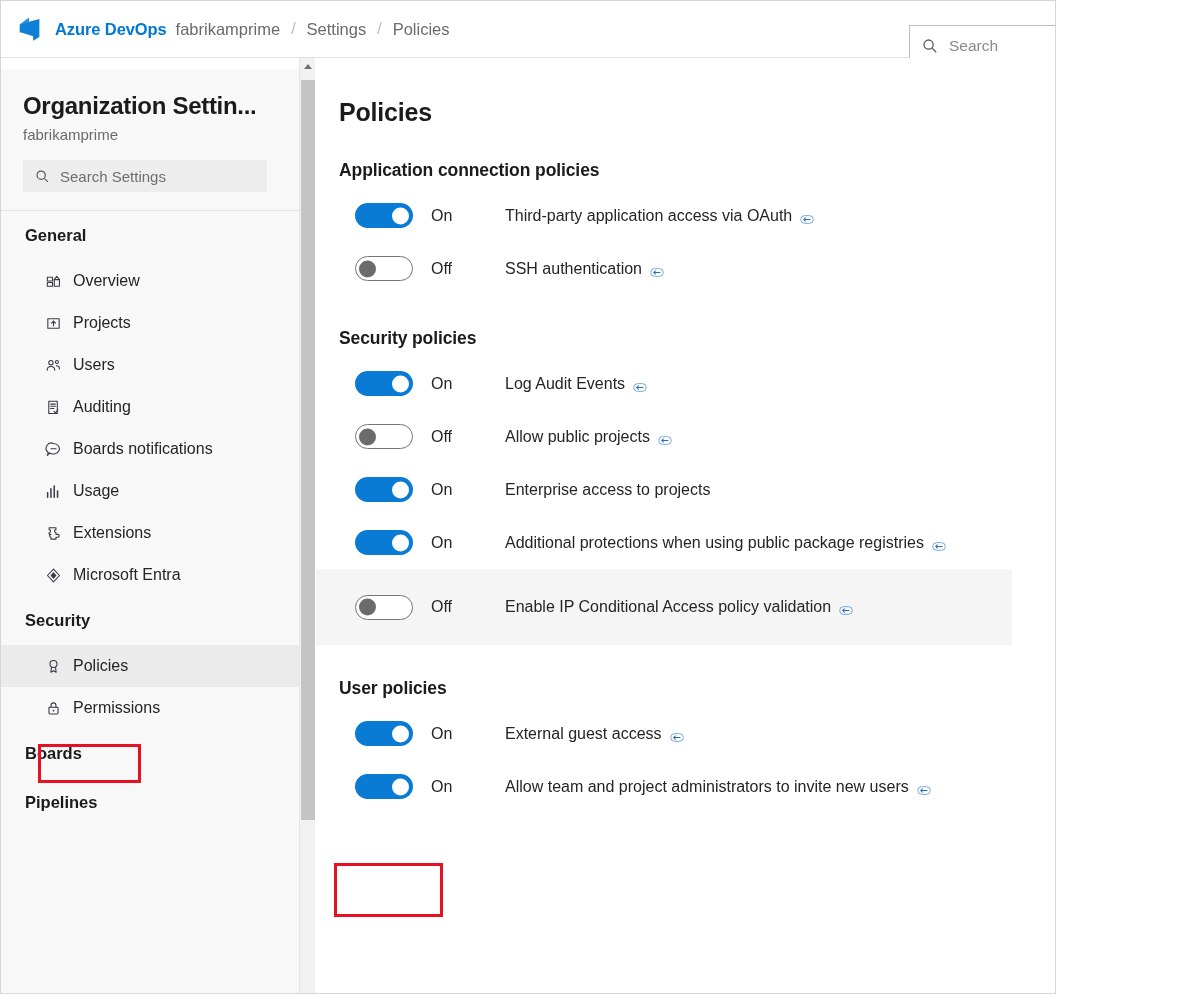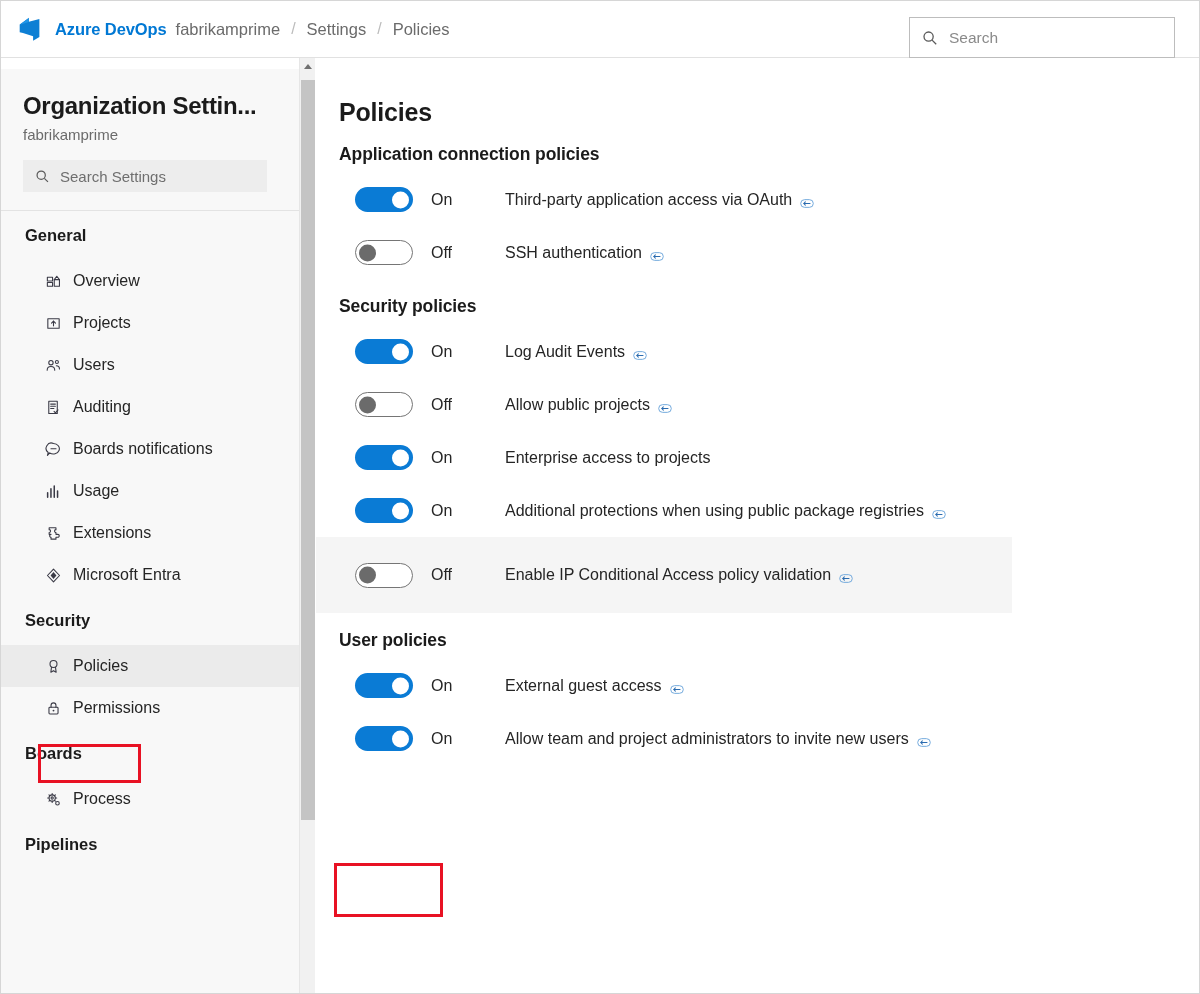--- a/index.html
+++ b/index.html
@@ -8,21 +8,21 @@
     width: 1200px; height: 994px;
     overflow: hidden;
     background: #ffffff;
     font-family: "Liberation Sans", sans-serif;
     -webkit-font-smoothing: antialiased;
   }
 
   
   #page {
     position: relative;
-    width: 1200px; height: 994px;
+    width: 1056px; height: 994px;
     background: #ffffff;
     border: 1px solid #d6d6d6;
     overflow: hidden;
   }
 
   
   #header {
     position: absolute; left: 0; top: 0;
     width: 1198px; height: 57px;
     background: #ffffff;
@@ -44,21 +44,21 @@
     white-space: nowrap;
   }
   .crumb-sep {
     font-size: 16px; color: #bdbdbd;
     margin: 0 11px;
   }
   .crumb-gap { margin-left: 9px; }
 
   
   #top-search {
-    position: absolute; right: 24px; top: 16px;
+    position: absolute; right: 24px; top: 24px;
     width: 266px; height: 41px;
     border: 1px solid #bdbdbd;
     background: #ffffff;
     display: flex; align-items: center;
     padding-left: 12px;
   }
   #top-search .mag { margin-right: 11px; display:flex; }
   #top-search .ph {
     font-size: 15.5px; color: #8a8a8a;
   }
@@ -157,21 +157,21 @@
     position: absolute; left: 315px; top: 57px;
     width: 883px; height: 936px;
     background: #ffffff;
     overflow: hidden;
   }
   #page-title {
     font-size: 25px; font-weight: 600; color: #1b1b1b;
     letter-spacing: -0.2px;
     margin: 40px 0 0 23px;
   }
-  .section { margin-top: 17px; }
+  .section { margin-top: 33px; }
   .section-title {
     font-size: 17.5px; font-weight: bold; color: #1b1b1b;
     margin: 0 0 0 23px; letter-spacing: -0.1px;
   }
   .rows { margin-top: 8px; }
 
   .policy-row {
     display: flex; align-items: center;
     height: 53px;
     padding-left: 39px;
@@ -357,31 +357,20 @@
           <span class="ico">
             <svg width="17" height="17" viewBox="0 0 18 18">
               <rect x="4.2" y="7.6" width="9.6" height="7.2" rx="1" stroke="#3a3a46" stroke-width="1.15" fill="none" stroke-linejoin="round" stroke-linecap="round"></rect>
               <path d="M6.4 7.6 V5.6 a2.6 2.6 0 0 1 5.2 0 v2.0" stroke="#3a3a46" stroke-width="1.15" fill="none" stroke-linejoin="round" stroke-linecap="round"></path>
               <circle cx="9" cy="11.2" r="1" fill="#3a3a46"></circle>
             </svg>
           </span>
           <span class="lbl">Permissions</span>
         </div>
         <div class="nav-group-label">Boards</div>
-        <div class="nav-item">
-          <span class="ico">
-            <svg width="17" height="17" viewBox="0 0 18 18">
-              <circle cx="7.6" cy="7.4" r="3.3" stroke="#3a3a46" stroke-width="1.15" fill="none" stroke-linejoin="round" stroke-linecap="round"></circle>
-              <circle cx="7.6" cy="7.4" r="1.2" stroke="#3a3a46" stroke-width="1.15" fill="none" stroke-linejoin="round" stroke-linecap="round"></circle>
-              <path d="M7.6 2.6 v1.3 M7.6 10.9 v1.3 M2.8 7.4 h1.3 M11.1 7.4 h1.3 M4.2 4 l.9 .9 M10.1 9.9 l.9 .9 M11 4 l-.9 .9 M5.1 9.9 l-.9 .9" stroke="#3a3a46" stroke-width="1.15" fill="none" stroke-linejoin="round" stroke-linecap="round"></path>
-              <circle cx="13.2" cy="13" r="1.9" stroke="#3a3a46" stroke-width="1.15" fill="none" stroke-linejoin="round" stroke-linecap="round"></circle>
-            </svg>
-          </span>
-          <span class="lbl">Process</span>
-        </div>
         <div class="nav-group-label">Pipelines</div>
       </div>
 
   </div>
 
   <div id="sb-track">
     <div id="sb-up">
         <div class="tri-up"></div>
       </div>
     <div id="sb-thumb"></div>

